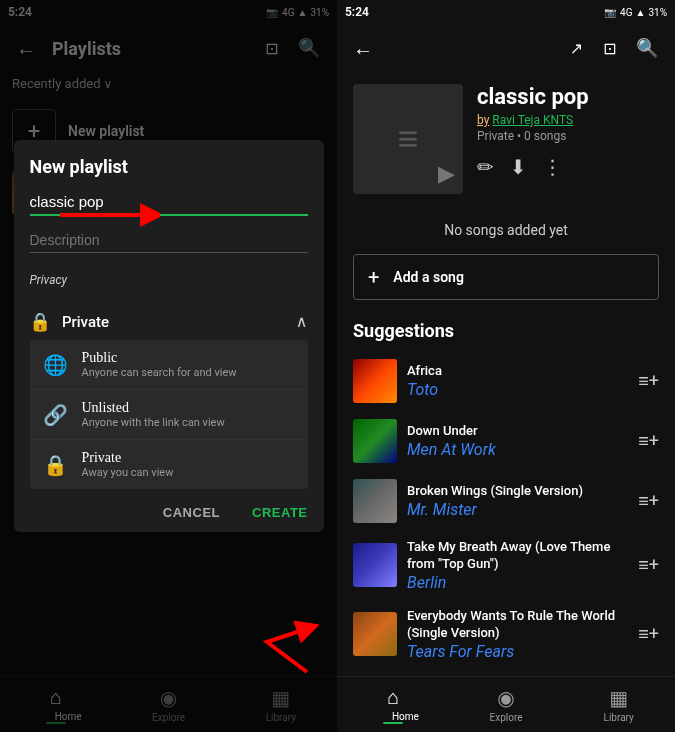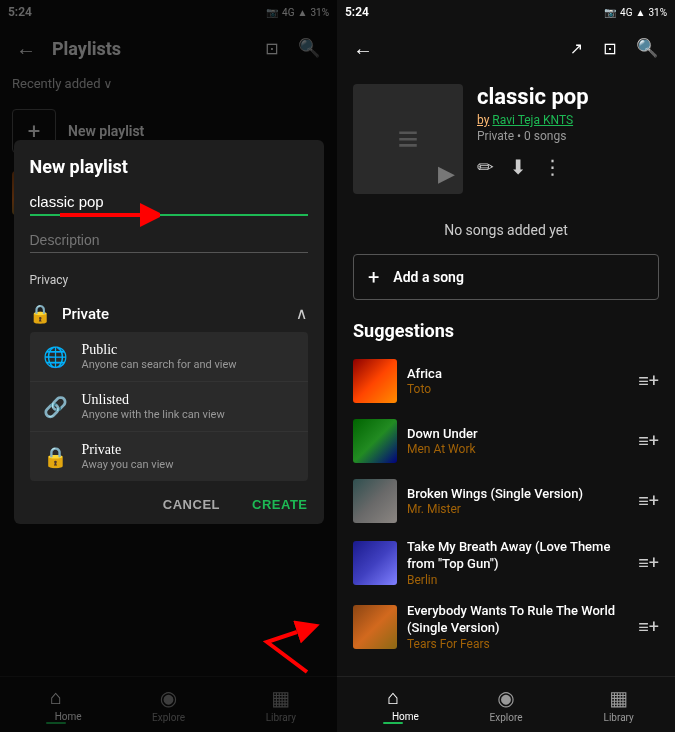--- a/index.html
+++ b/index.html
@@ -204,21 +204,22 @@
       border: none;
       color: #999;
       font-size: 14px;
       width: 100%;
       padding: 4px 0;
       outline: none;
     }
     .privacy-label {
       color: #ccc;
       font-size: 12px;
-      margin-bottom: 8px;
+      margin-bottom: 16px;
+      font-style: italic;
     }
     .privacy-section {
       padding: 0 16px 4px;
     }
     .privacy-selected-row {
       display: flex;
       align-items: center;
       justify-content: space-between;
       padding: 8px 0;
     }
@@ -467,22 +468,23 @@
     .song-info {
       flex: 1;
     }
     .song-title {
       color: #fff;
       font-size: 13px;
       font-weight: 500;
       line-height: 1.3;
     }
     .song-artist {
-      color: #a16207;
-      font-size: 12px;
+      color: #3b82f6;
+      font-size: 16px;
+      font-style: italic;
     }
     .song-add-btn {
       color: #ccc;
       font-size: 18px;
       cursor: pointer;
       display: flex;
       align-items: center;
       gap: 2px;
     }
 

